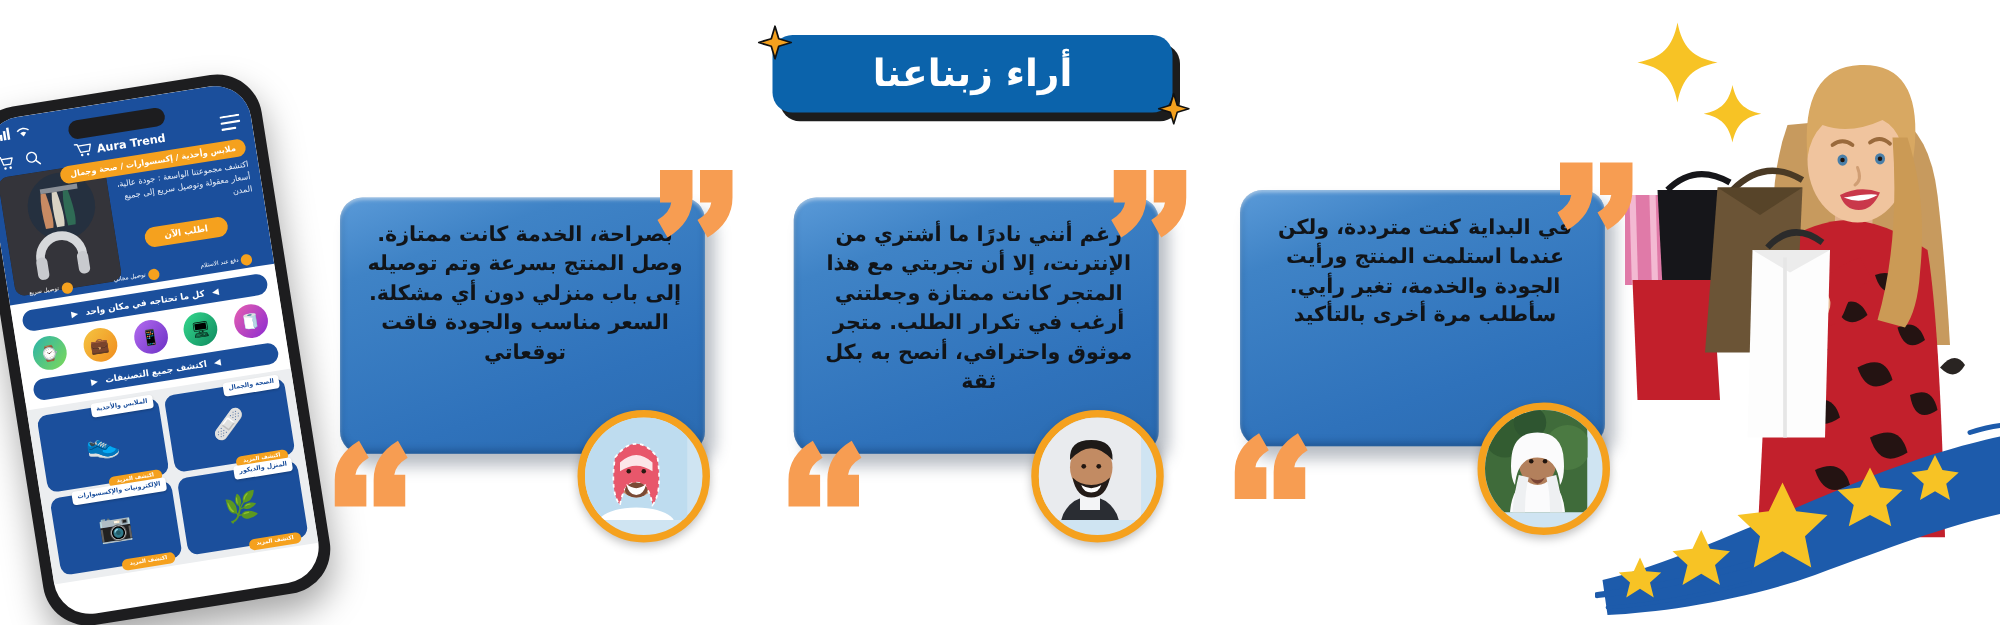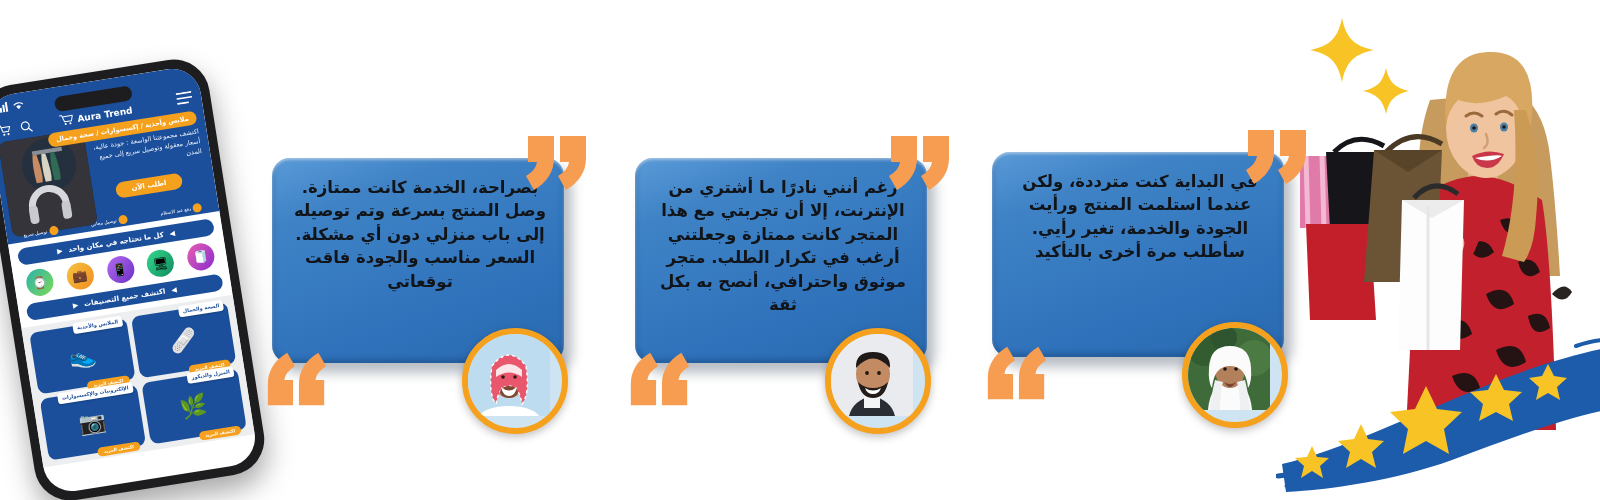--- a/index.html
+++ b/index.html
@@ -502,20 +502,36 @@
         </div>
         <div class="ph-cell">
           <span>🌿</span>
           <div class="ph-cell-label">المنزل والديكور</div>
           <div class="ph-cell-btn">اكتشف المزيد</div>
         </div>
       </div>
     </div>
   </div>
 
+  <div class="title-banner-wrap">
+    <div class="title-banner-shadow"></div>
+    <div class="title-banner">
+      <span class="title-banner-text">أراء زبناعنا</span>
+    </div>
+    <div class="sparkle" style="left:-12px; top:-8px;">
+      <svg width="28" height="28" viewBox="0 0 28 28">
+          <path d="M14 1 L17 11 L27 14 L17 17 L14 27 L11 17 L1 14 L11 11 Z" fill="#f5a11e" stroke="#111" stroke-width="1.4" stroke-linejoin="round"></path>
+        </svg>
+    </div>
+    <div class="sparkle" style="right:-14px; bottom:-10px;">
+      <svg width="26" height="26" viewBox="0 0 28 28">
+          <path d="M14 1 L17 11 L27 14 L17 17 L14 27 L11 17 L1 14 L11 11 Z" fill="#f5a11e" stroke="#111" stroke-width="1.4" stroke-linejoin="round"></path>
+        </svg>
+    </div>
+  </div>
 
   <div class="card-wrap" style="left:272px; top:158px;">
     <div class="card-shadow"></div>
     <div class="card-body">
       <div class="card-text">بصراحة، الخدمة كانت ممتازة. وصل المنتج بسرعة وتم توصيله إلى باب منزلي دون أي مشكلة. السعر مناسب والجودة فاقت توقعاتي</div>
     </div>
     <div class="quote-top">
       <svg width="74" height="72" viewBox="0 0 74 72">
         <path d="M8 6 h26 v22 q0 20 -20 32 l-8 -14 q10 -6 11 -14 h-9 z" fill="#f79d52"></path>
         <path d="M40 6 h26 v22 q0 20 -20 32 l-8 -14 q10 -6 11 -14 h-9 z" fill="#f79d52"></path>

